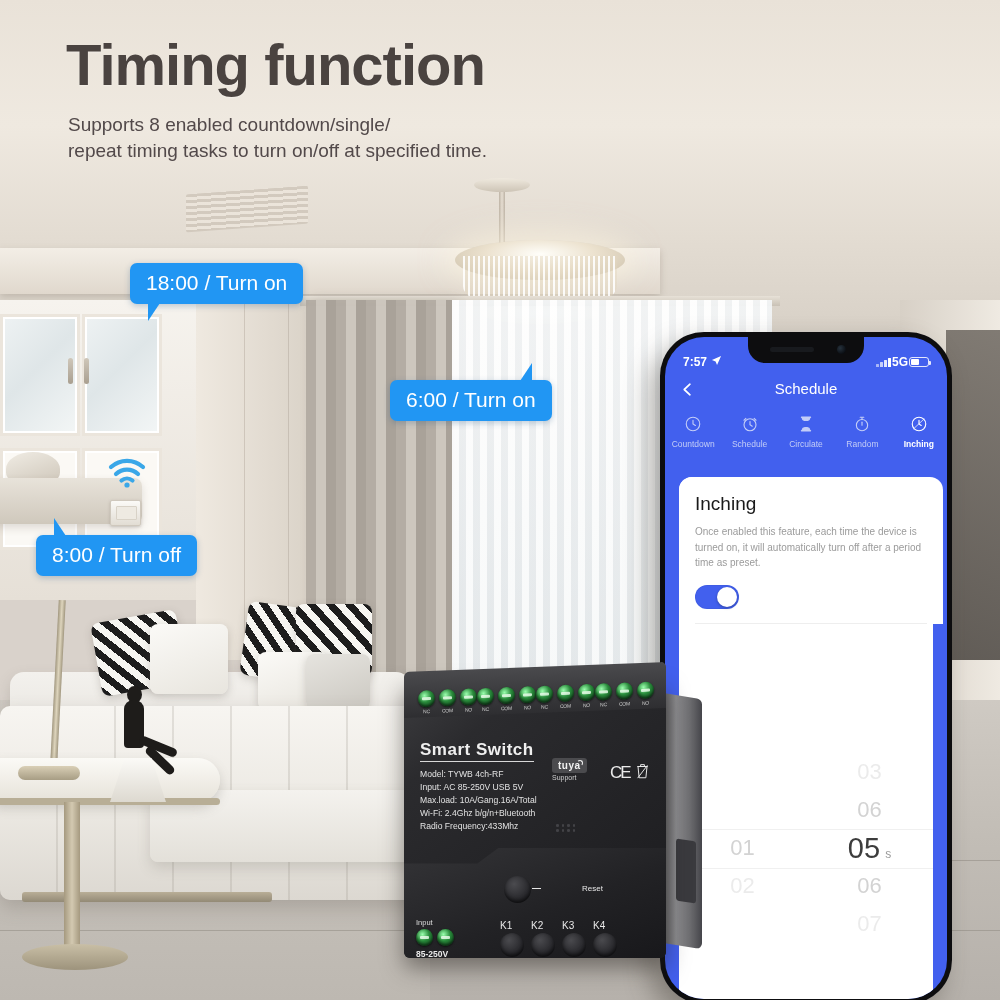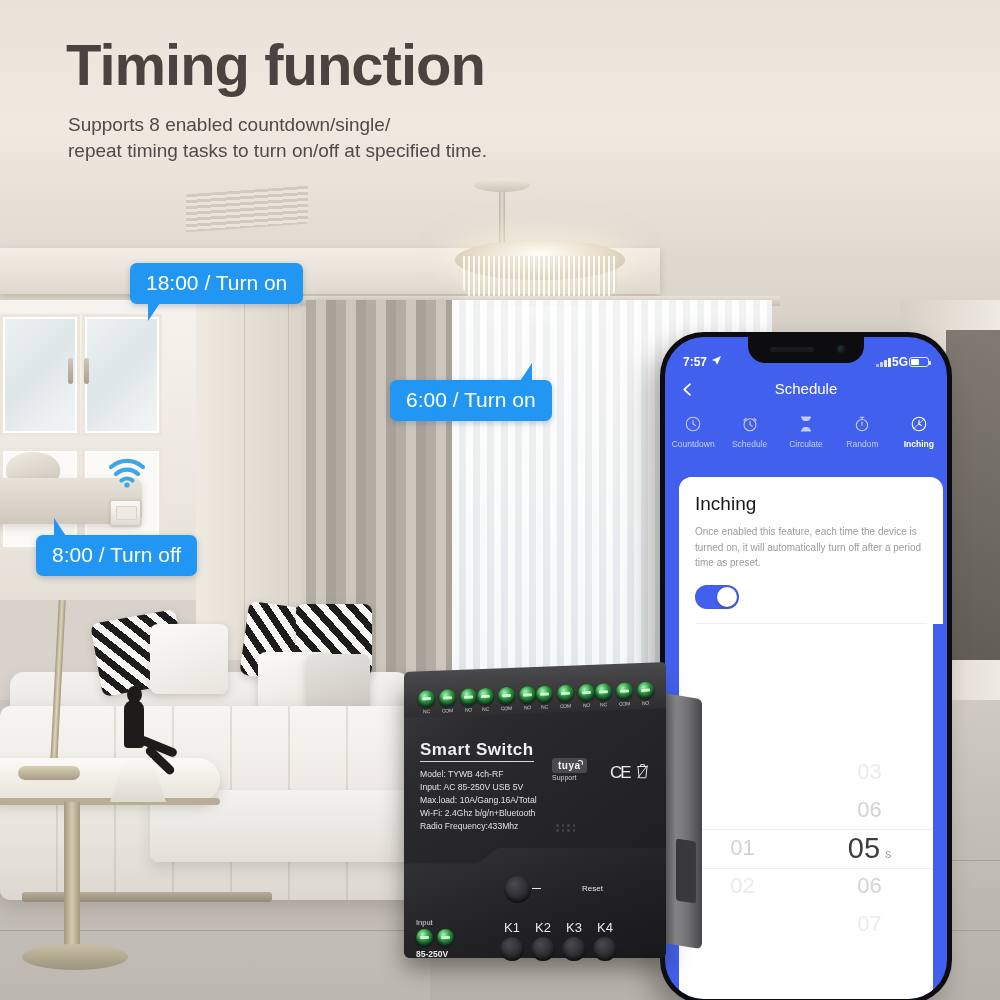--- a/index.html
+++ b/index.html
@@ -558,21 +558,21 @@
     position:absolute; left:134px; top:212px;
     font-size:8px; color:#e6e6e6;padding-left:44px;
   }
   .reset-dash {
     position:absolute; left:128px; top:216px; width:9px; height:1.4px; background:#e6e6e6;
   }
   .kbtns {
     position:absolute; left:96px; top:248px; display:flex; gap:7px;
   }
   .kb { width:24px; position:relative; }
-  .kb-lbl { font-size:13px; color:#e8e8e8; text-align:center; margin-bottom:2px; }
+  .kb-lbl { font-size:10px; color:#e8e8e8; margin-bottom:2px; }
   .kb-dot {
     width:24px; height:24px; border-radius:50%;
     background: radial-gradient(circle at 38% 30%,#4a4a4e,#232327 70%,#131316);
     box-shadow: inset 0 -2px 4px rgba(0,0,0,.65);
   }
   .input-blk { position:absolute; left:12px; top:246px; width:58px; }
   .input-lbl { font-size:7.5px; color:#dcdcdc; margin-bottom:2px; }
   .input-terms { display:flex; gap:4px; }
   .volt-lbl { font-size:8.5px; color:#eaeaea; margin-top:3px; font-weight:bold; }
 </style>

